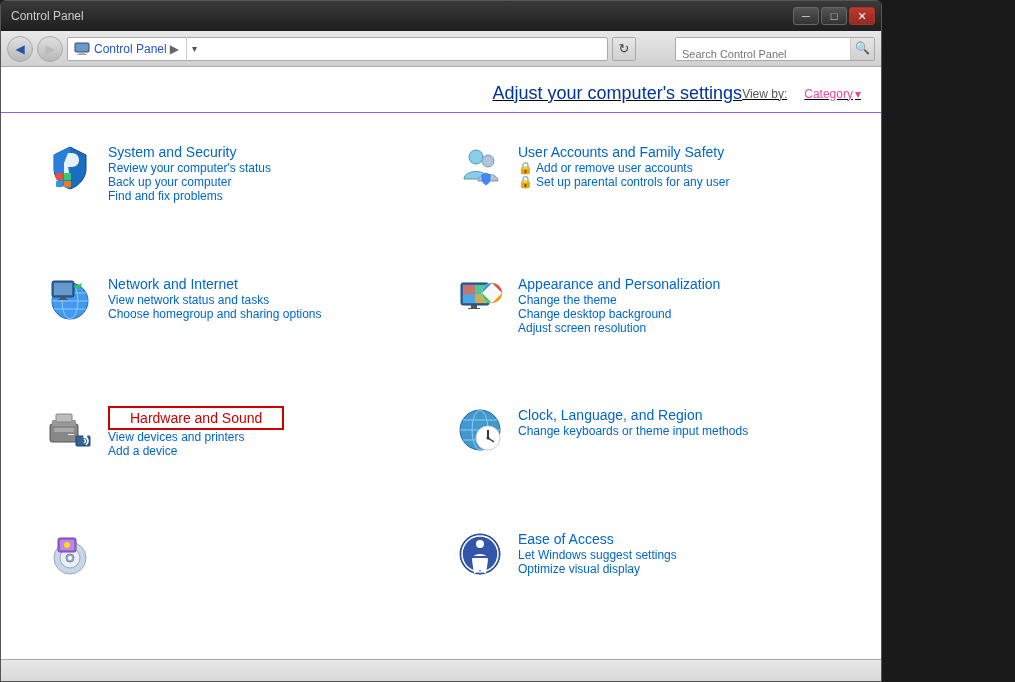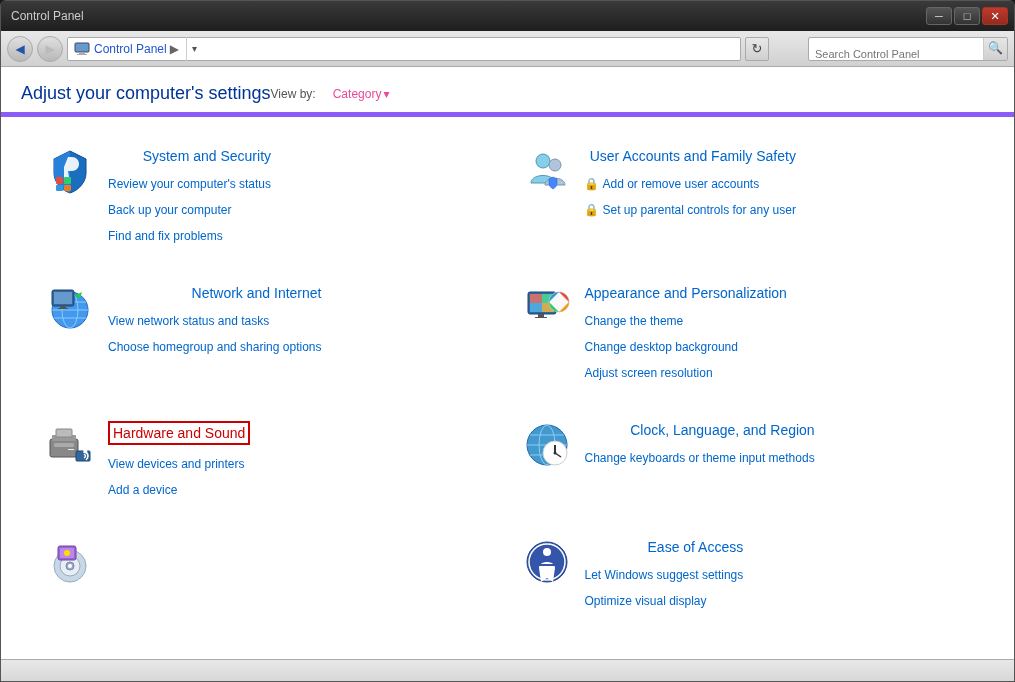--- a/index.html
+++ b/index.html
@@ -6,21 +6,21 @@
     body {
       width: 1015px;
       height: 682px;
       background: #1a1a1a;
       font-family: 'Segoe UI', Tahoma, sans-serif;
       overflow: hidden;
     }
 
     
     .window {
-      width: 1015px;
+      width: 882px;
       height: 682px;
       display: flex;
       flex-direction: column;
       border: 1px solid #555;
       border-radius: 6px 6px 0 0;
       overflow: hidden;
     }
 
     .title-bar {
       height: 30px;
@@ -184,22 +184,23 @@
       background: white;
       display: flex;
       flex-direction: column;
       overflow: hidden;
     }
 
     .content-header {
       padding: 16px 20px 8px 20px;
       display: flex;
       align-items: center;
-      justify-content: flex-start;
-      border-bottom: 5px solid #8b5cf6;
+      justify-content: flex-end;
+      border-bottom: 1px solid #8b5cf6;
+      text-decoration: underline;
     }
 
     .page-title {
       font-size: 18px;
       color: #003399;
       font-weight: normal;
     }
 
     .view-by {
       display: flex;
@@ -246,22 +247,21 @@
     }
 
     .cat-icon img, .cat-icon svg {
       width: 48px;
       height: 48px;
     }
 
     .cat-text {
       display: flex;
       flex-direction: column;
-      gap: 12px;
-      text-align: right;
+      gap: 0;
     }
 
     .cat-title {
       font-size: 14px;
       color: #0066cc;
       cursor: pointer;
       line-height: 1.3;
     }
 
     .cat-link {
@@ -444,21 +444,21 @@
             <rect x="22" y="28" width="6" height="1" fill="#eee"></rect>
 
             <rect x="30" y="30" width="14" height="10" rx="1" fill="#336699" stroke="#1a4477"></rect>
             <polygon points="33,32 33,38 36,38 40,41 40,27 36,30" fill="white" transform="scale(0.55) translate(35, 20)"></polygon>
 
             <path d="M38 33 Q41 35 38 37" fill="none" stroke="white" stroke-width="1.5"></path>
             <path d="M40 31 Q44 35 40 39" fill="none" stroke="white" stroke-width="1.5"></path>
           </svg>
         </div>
         <div class="cat-text">
-          <span class="cat-title" style="color:#cc0000; border: 2px solid #cc0000; padding: 1px 3px; display:inline-block;">Hardware and Sound</span>
+          <span class="cat-title" style="color:#cc0000; border: 2px solid #cc0000; padding: 1px 20px; display:inline-block;">Hardware and Sound</span>
           <span class="cat-link">View devices and printers</span>
           <span class="cat-link">Add a device</span>
         </div>
       </div>
 
       <div class="category-item">
         <div class="cat-icon">
           <svg viewBox="0 0 48 48" xmlns="http://www.w3.org/2000/svg">
 
             <circle cx="24" cy="24" r="20" fill="#4499cc" stroke="#2266aa"></circle>

